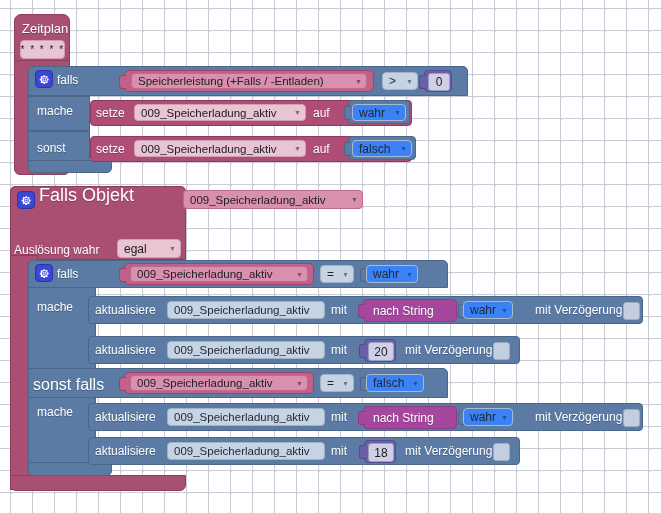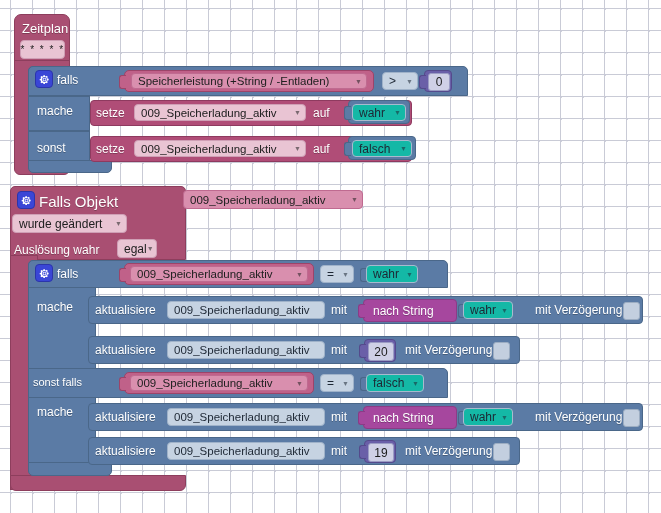--- a/index.html
+++ b/index.html
@@ -31,33 +31,33 @@
   
   .c-event{background:#a94f72;border:1px solid #8d3e5d;}
   .c-ctrl{background:#5b7ba5;border:1px solid #4a6789;}
   .c-setze{background:#b04d77;border:1px solid #8e3a5f;}
   .c-upd{background:#5b7ba5;border:1px solid #4a6789;}
   .c-str{background:#a6479e;border:1px solid #8c3b86;}
 
   
   .lbl{color:#ffffff;font-size:12px;line-height:1;white-space:nowrap;
        position:absolute;text-shadow:0 1px 0 rgba(0,0,0,.25);}
-  .lbl.sm{font-size:11px;}
+  .lbl.sm{font-size:16px;}
 
   
   .fld{position:absolute;box-sizing:border-box;display:flex;align-items:center;
        border-radius:4px;white-space:nowrap;font-size:12px;padding:0 4px 0 6px;
        color:#1b1b1b;}
   .fld .cap{}
   .fld .car{margin-left:4px;font-size:7px;opacity:.55;}
 
   .f-pinkdk{background:#d98fae;border:1px solid #bf6a90;color:#202020;}
   .f-pinklt{background:#e9c4d3;border:1px solid #cf9fb5;color:#202020;}
   .f-blue{background:#c6d3e2;border:1px solid #9fb2c9;color:#1d2734;}
-  .f-bluelt{background:#14b8a6;border:1px solid #a8bace;color:#1d2734;}
+  .f-bluelt{background:#3b82f6;border:1px solid #a8bace;color:#1d2734;}
 
   
   .vb{position:absolute;box-sizing:border-box;border-radius:5px;}
   .vb-pink{background:#c06189;border:1px solid #9c4469;}
   .vb-num{background:#6a5fa8;border:1px solid #544a8c;border-radius:4px;}
   .vb-bool{background:#5b7ba5;border:1px solid #4a6789;border-radius:4px;}
 
   .numfld{position:absolute;background:#cfd0e6;border:1px solid #9b9cc4;
           border-radius:3px;display:flex;align-items:center;justify-content:center;
           font-size:12px;color:#1b1b1b;}
@@ -109,21 +109,21 @@
       <path fill="#ffffff" d="M21 13.6v-3.2l-2.4-.4a6.9 6.9 0 00-.7-1.7l1.4-2-2.3-2.3-2 1.4a6.9 6.9 0 00-1.7-.7L12.8 2.6H9.6l-.4 2.4a6.9 6.9 0 00-1.7.7l-2-1.4L3.2 6.6l1.4 2a6.9 6.9 0 00-.7 1.7l-2.4.4v3.2l2.4.4a6.9 6.9 0 00.7 1.7l-1.4 2 2.3 2.3 2-1.4a6.9 6.9 0 001.7.7l.4 2.4h3.2l.4-2.4a6.9 6.9 0 001.7-.7l2 1.4 2.3-2.3-1.4-2a6.9 6.9 0 00.7-1.7zM12 17.4A5.4 5.4 0 1117.4 12 5.4 5.4 0 0112 17.4z"></path>
     </svg>
   </div>
   <div class="lbl" style="left:57px;top:74px;">falls</div>
   <div class="lbl" style="left:37px;top:105px;">mache</div>
   <div class="lbl" style="left:37px;top:142px;text-align:center;">sonst</div>
 
   <div class="vb vb-pink" style="left:124px;top:70px;width:250px;height:22px;"></div>
   <div class="notch" style="left:119px;top:75px;background:#c06189;border:1px solid #9c4469;border-right:0;"></div>
   <div class="fld f-pinkdk" style="left:131px;top:73px;width:236px;height:16px;font-size:11.5px;">
-    <span class="cap">Speicherleistung (+String / -Entladen)</span>
+    <span class="cap">Speicherleistung (+Falls / -Entladen)</span>
     <span class="car" style="margin-left:auto;">▼</span>
   </div>
   <div class="fld f-blue" style="left:382px;top:72px;width:36px;height:18px;">
     <span class="cap">&gt;</span>
     <span class="car" style="margin-left:auto;">▼</span>
   </div>
   <div class="vb vb-num" style="left:424px;top:70px;width:28px;height:22px;"></div>
   <div class="notch" style="left:419px;top:75px;background:#6a5fa8;border:1px solid #544a8c;border-right:0;"></div>
   <div class="numfld" style="left:428px;top:73px;width:20px;height:16px;">
     <span>0</span>
@@ -160,34 +160,30 @@
   <div class="blk c-event" style="left:10px;top:186px;width:176px;height:74px;border-radius:5px 5px 0 0;"></div>
   <div class="blk c-event" style="left:10px;top:255px;width:28px;height:235px;"></div>
   <div class="blk c-event" style="left:10px;top:475px;width:176px;height:16px;border-radius:0 0 6px 6px;"></div>
 
   <div class="gear" style="left:17px;top:191px;">
     <svg width="11" height="11" viewBox="0 0 24 24" aria-hidden="true">
       <path fill="#ffffff" d="M12 8a4 4 0 104 4 4 4 0 00-4-4zm0 6.2A2.2 2.2 0 1114.2 12 2.2 2.2 0 0112 14.2z"></path>
       <path fill="#ffffff" d="M21 13.6v-3.2l-2.4-.4a6.9 6.9 0 00-.7-1.7l1.4-2-2.3-2.3-2 1.4a6.9 6.9 0 00-1.7-.7L12.8 2.6H9.6l-.4 2.4a6.9 6.9 0 00-1.7.7l-2-1.4L3.2 6.6l1.4 2a6.9 6.9 0 00-.7 1.7l-2.4.4v3.2l2.4.4a6.9 6.9 0 00.7 1.7l-1.4 2 2.3 2.3 2-1.4a6.9 6.9 0 001.7.7l.4 2.4h3.2l.4-2.4a6.9 6.9 0 001.7-.7l2 1.4 2.3-2.3-1.4-2a6.9 6.9 0 00.7-1.7zM12 17.4A5.4 5.4 0 1117.4 12 5.4 5.4 0 0112 17.4z"></path>
     </svg>
   </div>
-  <div class="lbl" style="left:39px;top:194px;font-size:15px;">Falls Objekt</div>
+  <div class="lbl" style="left:39px;top:186px;font-size:18px;">Falls Objekt</div>
 
   <div class="fld f-pinkdk" style="left:183px;top:190px;width:180px;height:19px;font-size:11.5px;">
     <span class="cap">009_Speicherladung_aktiv</span>
     <span class="car" style="margin-left:auto;">▼</span>
   </div>
 
-  <div class="fld f-pinklt" style="left:12px;top:214px;width:115px;height:19px;font-size:12px;">
-    <span class="cap">wurde geändert</span>
-    <span class="car" style="margin-left:auto;">▼</span>
-  </div>
 
   <div class="lbl" style="left:14px;top:244px;">Auslösung wahr</div>
-  <div class="fld f-pinklt" style="left:117px;top:239px;width:40px;height:19px;font-size:12px;">
+  <div class="fld f-pinklt" style="left:117px;top:239px;width:64px;height:19px;font-size:12px;">
     <span class="cap">egal</span>
     <span class="car" style="margin-left:auto;">▼</span>
   </div>
 
   <div class="blk c-ctrl" style="left:28px;top:260px;width:68px;height:212px;border-radius:5px 0 0 5px;"></div>
   <div class="blk c-ctrl" style="left:28px;top:260px;width:420px;height:28px;border-radius:5px 5px 0 0;"></div>
   <div class="blk c-ctrl" style="left:28px;top:368px;width:420px;height:30px;border-radius:0 5px 0 0;"></div>
   <div class="blk c-ctrl" style="left:28px;top:462px;width:84px;height:14px;border-radius:0 0 5px 5px;"></div>
 
   <div class="gear" style="left:35px;top:264px;">
@@ -283,18 +279,18 @@
 
   <div class="blk c-upd" style="left:88px;top:437px;width:432px;height:28px;border-radius:4px;"></div>
   <div class="lbl" style="left:95px;top:445px;">aktualisiere</div>
   <div class="fld f-blue" style="left:167px;top:442px;width:158px;height:18px;font-size:11.5px;padding:0 6px;">
     <span class="cap">009_Speicherladung_aktiv</span>
   </div>
   <div class="lbl" style="left:331px;top:445px;">mit</div>
   <div class="vb vb-num" style="left:364px;top:440px;width:32px;height:23px;"></div>
   <div class="notch" style="left:359px;top:445px;background:#6a5fa8;border:1px solid #544a8c;border-right:0;"></div>
   <div class="numfld" style="left:368px;top:443px;width:24px;height:17px;">
-    <span>19</span>
+    <span>18</span>
   </div>
   <div class="lbl" style="left:405px;top:445px;">mit Verzögerung</div>
   <div class="cbx" style="left:493px;top:443px;width:15px;height:16px;"></div>
 
 </div>
 
 </body></html>

